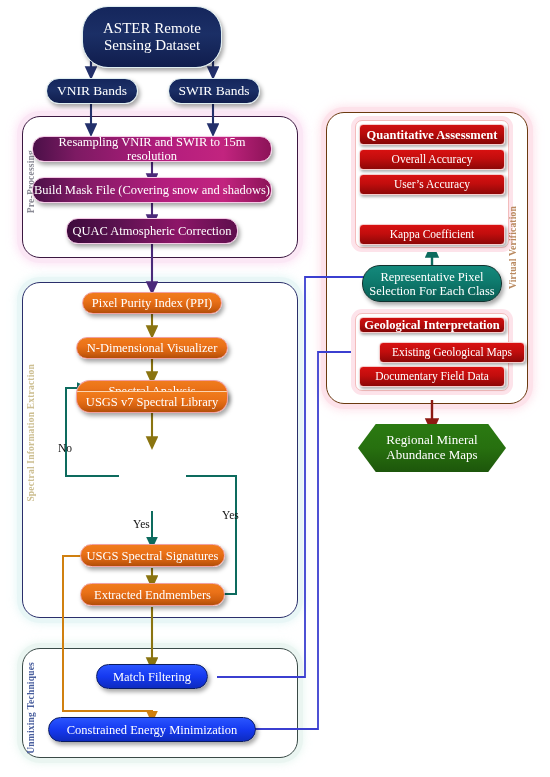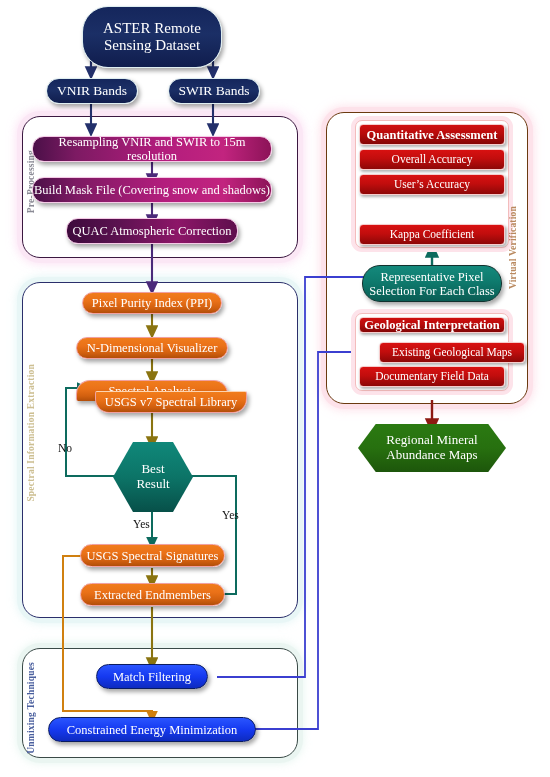--- a/index.html
+++ b/index.html
@@ -25,21 +25,21 @@
            box-shadow:2px 3px 4px rgba(0,0,0,.35);
            font-size:12.5px;}
   .magenta.dark{background:linear-gradient(90deg,#3d0b3c 0%,#5b1250 30%,#8d1668 65%,#5e0f4d 100%);}
 
   
   .orange{background:linear-gradient(180deg,#f07c1c 0%,#ea7118 40%,#d2600f 75%,#b24e09 100%);
           border:1.2px solid #f0a0a0;border-radius:14px;
           box-shadow:2px 3px 4px rgba(0,0,0,.35);
           font-size:12.5px;color:#fff;}
   .orange.joinedTop{border-radius:14px 14px 2px 2px;border-bottom:none;}
-  .orange.joinedBot{border-radius:2px 2px 14px 14px;border-top:1px solid #fdd3b0;margin-left:19px;}
+  .orange.joinedBot{border-radius:2px 2px 14px 14px;border-top:1px solid #fdd3b0;}
 
   
   .teal{background:linear-gradient(180deg,#14897c 0%,#0e7a6d 45%,#0a5d54 100%);
         border:1.4px solid #12312e;border-radius:18px;
         box-shadow:2px 3px 4px rgba(0,0,0,.35);font-size:12.5px;}
 
   
   .red{background:linear-gradient(180deg,#d81111 0%,#c20d0d 45%,#8d0707 100%);
        border:1px solid #f6cccc;border-radius:4px;
        box-shadow:1.5px 2px 3px rgba(0,0,0,.3);font-size:11.5px;}
@@ -169,24 +169,20 @@
 
   <div class="node magenta" style="left:32px;top:136px;width:240px;height:26px;">Resampling VNIR and SWIR to 15m resolution</div>
   <div class="node magenta" style="left:32px;top:177px;width:240px;height:26px;">Build Mask File (Covering snow and shadows)</div>
   <div class="node magenta dark" style="left:66px;top:218px;width:172px;height:26px;">QUAC Atmospheric Correction</div>
 
   <div class="node orange" style="left:82px;top:292px;width:140px;height:22px;">Pixel Purity Index (PPI)</div>
   <div class="node orange" style="left:76px;top:337px;width:152px;height:22px;">N-Dimensional Visualizer</div>
   <div class="node orange joinedTop" style="left:76px;top:380px;width:152px;height:21px;">Spectral Analysis</div>
   <div class="node orange joinedBot" style="left:76px;top:391px;width:152px;height:22px;">USGS v7 Spectral Library</div>
 
-  <div class="hex hexteal" style="left:113px;top:442px;width:80px;height:70px;flex-direction:column;">
-    <span>Best</span>
-    <span>Result</span>
-  </div>
 
   <div class="lbl" style="left:58px;top:442px;">No</div>
   <div class="lbl" style="left:133px;top:518px;">Yes</div>
   <div class="lbl" style="left:222px;top:509px;">Yes</div>
 
   <div class="node orange" style="left:80px;top:544px;width:145px;height:23px;">USGS Spectral Signatures</div>
   <div class="node orange" style="left:80px;top:583px;width:145px;height:23px;">Extracted Endmembers</div>
 
   <div class="node" style="left:96px;top:664px;width:112px;height:25px;
               background:linear-gradient(180deg,#2a55ff 0%,#1539f0 50%,#0e2bc0 100%);

